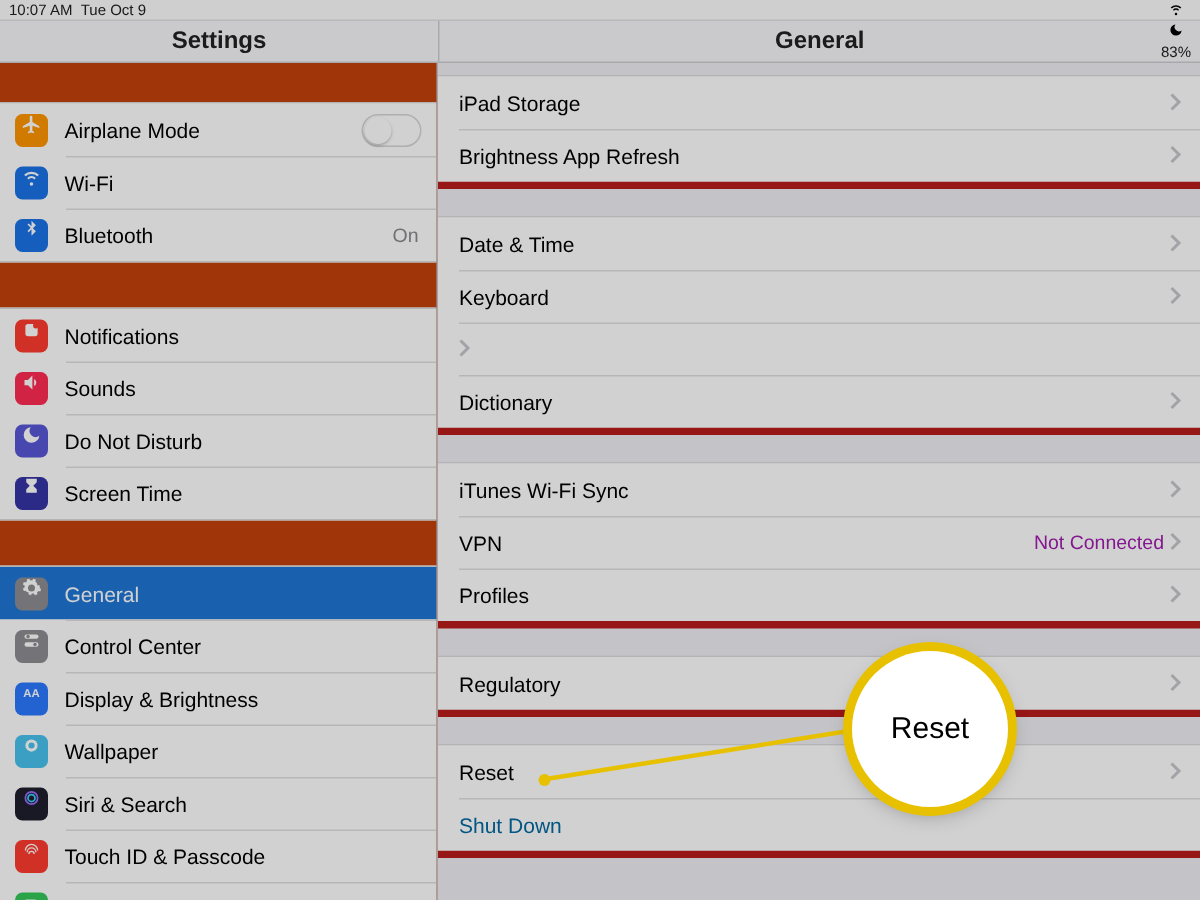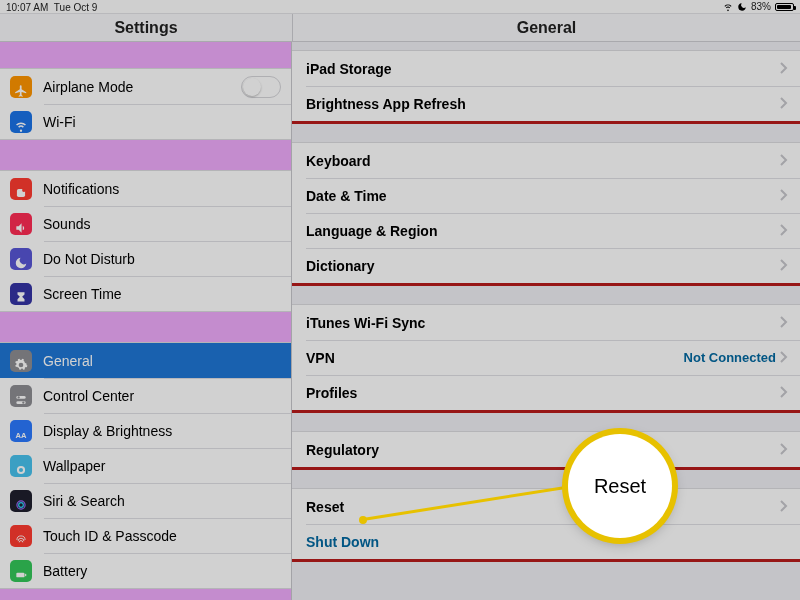--- a/index.html
+++ b/index.html
@@ -17,21 +17,21 @@
     height: 14px;
     line-height: 14px;
     font-size: 10px;
     padding: 1px 6px 0 6px;
     background: #fdfdfd;
     display: flex;
     justify-content: space-between;
     border-bottom: 1px solid #e2e2e6;
     text-align: right;
   }
-  .statusbar .right { display: flex; align-items: center; gap: 4px; }
+  .statusbar .right { display: flex; align-items: center; gap: 4px; flex-direction: column; }
   .statusbar .right .batt-body {
     width: 19px; height: 8px; border: 1px solid #000; border-radius: 2px;
     position: relative; display: inline-block;
   }
   .statusbar .right .batt-body::after {
     content: ""; position: absolute; right: -3px; top: 2px; width: 2px; height: 4px;
     background: #000; border-radius: 0 1px 1px 0;
   }
   .statusbar .right .batt-fill {
     position: absolute; left: 1px; top: 1px; bottom: 1px; width: 80%;
@@ -43,35 +43,35 @@
   .headers {
     height: 28px; display: flex; background: #f7f7f9; border-bottom: 1px solid #cfcfd3;
   }
   .headers .h-left { width: 292px; text-align: center; font-weight: 600; font-size: 16px; line-height: 28px; }
   .headers .h-right { flex: 1; text-align: center; font-weight: 600; font-size: 16px; line-height: 28px; border-left: 1px solid #cfcfd3; }
 
   .main { display: flex; height: calc(600px - 14px - 28px); }
 
   
   .sidebar {
-    width: 292px; border-right: 1px solid #c7c7cc; background: #f0abfc;
+    width: 292px; border-right: 1px solid #c7c7cc; background: #c2410c;
     overflow: hidden;
   }
   .group { background: #fff; border-top: 1px solid #dcdce0; border-bottom: 1px solid #dcdce0; margin-top: 30px; }
   .group.first { margin-top: 26px; }
   .row {
     display: flex; align-items: center; height: 35px; padding: 0 10px 0 10px;
     position: relative; background: #fff;
   }
   .row + .row::before {
     content: ""; position: absolute; left: 44px; right: 0; top: 0; height: 1px; background: #e0e0e4;
   }
   .row .icon {
     width: 22px; height: 22px; border-radius: 5px; margin-right: 11px; flex: none;
-    display: flex; align-items: flex-end; justify-content: center; color: #fff;
+    display: flex; align-items: flex-start; justify-content: center; color: #fff;
   }
   .row .label { flex: 1; font-size: 14px; color: #000; }
   .row .value { font-size: 13px; color: #8a8a8f; margin-right: 2px; }
   .row.selected { background: #1f77d6; }
   .row.selected .label { color: #fff; }
   .row.selected::before { display: none; }
   .row .toggle {
     width: 40px; height: 22px; border-radius: 11px; background: #fff;
     border: 1.5px solid #d6d6da; position: relative; flex: none;
   }
@@ -91,34 +91,33 @@
   .bg-bblue  { background: #2b79ff; }
   .bg-cyan   { background: #48c2ee; }
   .bg-dark   { background: #1f1f2e; }
   .bg-green  { background: #34c759; }
 
   .icon svg { width: 14px; height: 14px; }
 
   
   .detail { flex: 1; background: #efeff4; overflow: hidden; position: relative; }
   .dgroup {
-    background: #fff; border-top: 1px solid #dcdce0; border-bottom: 3px solid #b91c1c;
+    background: #fff; border-top: 1px solid #dcdce0; border-bottom: 5px solid #b91c1c;
     margin: 18px 0 0 0;
-    font-weight: bold;
   }
   .dgroup.first { margin-top: 8px; }
   .drow {
     display: flex; align-items: center; height: 35px; padding: 0 12px 0 14px;
     position: relative; background: #fff;
   }
   .drow + .drow::before {
     content: ""; position: absolute; left: 14px; right: 0; top: 0; height: 1px; background: #e0e0e4;
   }
   .drow .dlabel { flex: 1; font-size: 14px; color: #000; }
-  .drow .dvalue { font-size: 13px; color: #0369a1; margin-right: 4px; }
+  .drow .dvalue { font-size: 13px; color: #a21caf; margin-right: 4px; }
   .drow .chevron { color: #c7c7cc; }
   .drow.link .dlabel { color: #0369a1; }
 
   .chevron svg { width: 8px; height: 12px; }
 
   
   .annot {
     position: absolute; pointer-events: none; z-index: 50;
   }
   .callout-circle {
@@ -185,20 +184,29 @@
       </div>
       <div class="row">
         <span class="icon bg-blue">
           <svg viewBox="0 0 24 24">
               <path fill="#fff" d="M12 18a2 2 0 1 0 .001 4A2 2 0 0 0 12 18zm-4.95-4.95a7 7 0 0 1 9.9 0l-1.77 1.77a4.5 4.5 0 0 0-6.36 0zM3.5 9.5a12 12 0 0 1 17 0l-1.77 1.77a9.5 9.5 0 0 0-13.46 0z"></path>
             </svg>
         </span>
         <span class="label">Wi-Fi</span>
         <span class="value"></span>
       </div>
+      <div class="row">
+        <span class="icon bg-blue">
+          <svg viewBox="0 0 24 24">
+              <path fill="#fff" d="M12 2l5 5-3.5 3.5L17 14l-5 5v-7.17L8.83 15 7.4 13.6 11 10 7.4 6.4 8.83 5 12 8.17z"></path>
+            </svg>
+        </span>
+        <span class="label">Bluetooth</span>
+        <span class="value">On</span>
+      </div>
     </div>
 
     <div class="group">
       <div class="row">
         <span class="icon bg-red">
           <svg viewBox="0 0 24 24">
               <rect x="5" y="5" width="14" height="14" rx="3" fill="#fff"></rect>
               <circle cx="17" cy="7" r="3.2" fill="#ff3b30"></circle>
             </svg>
         </span>
@@ -309,33 +317,32 @@
       <div class="drow">
         <span class="dlabel">Brightness App Refresh</span>
         <span class="chevron"><svg viewBox="0 0 8 12">
               <path fill="none" stroke="#c7c7cc" stroke-width="2" d="M1 1l5 5-5 5"></path>
             </svg></span>
       </div>
     </div>
 
     <div class="dgroup">
       <div class="drow">
+        <span class="dlabel">Date &amp; Time</span>
+        <span class="chevron"><svg viewBox="0 0 8 12">
+              <path fill="none" stroke="#c7c7cc" stroke-width="2" d="M1 1l5 5-5 5"></path>
+            </svg></span>
+      </div>
+      <div class="drow">
         <span class="dlabel">Keyboard</span>
         <span class="chevron"><svg viewBox="0 0 8 12">
               <path fill="none" stroke="#c7c7cc" stroke-width="2" d="M1 1l5 5-5 5"></path>
             </svg></span>
       </div>
       <div class="drow">
-        <span class="dlabel">Date &amp; Time</span>
-        <span class="chevron"><svg viewBox="0 0 8 12">
-              <path fill="none" stroke="#c7c7cc" stroke-width="2" d="M1 1l5 5-5 5"></path>
-            </svg></span>
-      </div>
-      <div class="drow">
-        <span class="dlabel">Language &amp; Region</span>
         <span class="chevron"><svg viewBox="0 0 8 12">
               <path fill="none" stroke="#c7c7cc" stroke-width="2" d="M1 1l5 5-5 5"></path>
             </svg></span>
       </div>
       <div class="drow">
         <span class="dlabel">Dictionary</span>
         <span class="chevron"><svg viewBox="0 0 8 12">
               <path fill="none" stroke="#c7c7cc" stroke-width="2" d="M1 1l5 5-5 5"></path>
             </svg></span>
       </div>

